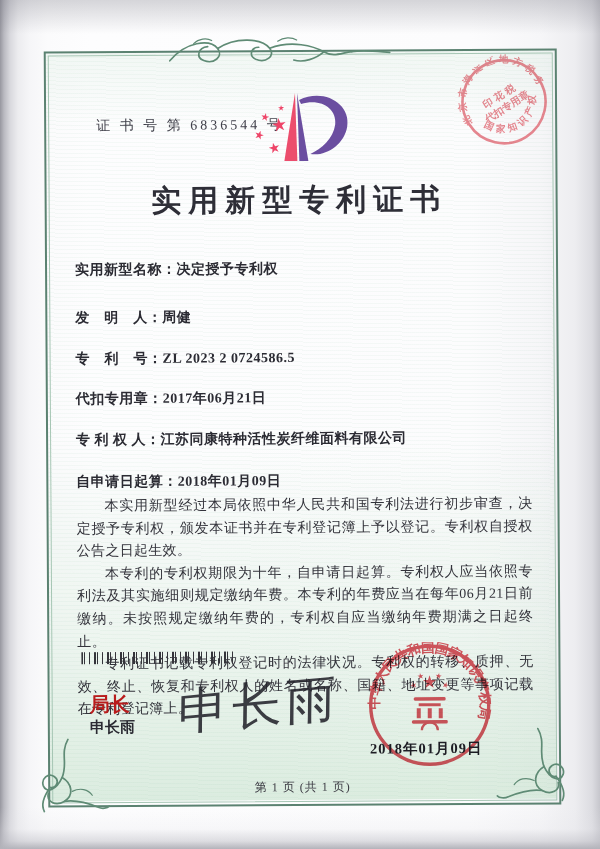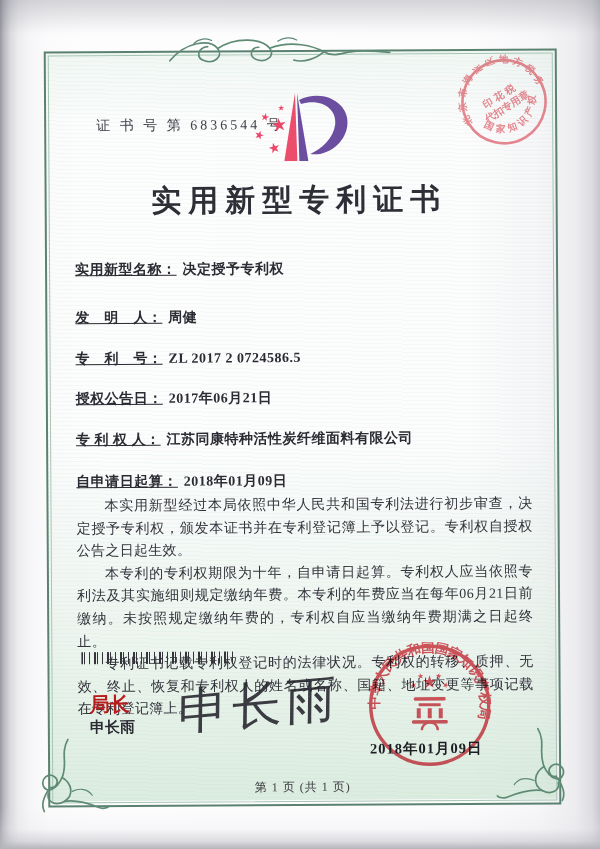--- a/index.html
+++ b/index.html
@@ -33,21 +33,21 @@
   .logo{position:absolute;left:250px;top:87px;}
   .title{position:absolute;left:46px;width:509px;top:180px;text-align:center;
     font-size:30px;letter-spacing:7px;font-weight:600;color:#2e2e37;}
   .fields{position:absolute;left:76px;top:258px;width:460px;color:#2b2b33;}
   .field-row{font-size:14px;font-weight:600;line-height:21px;letter-spacing:.5px;}
   .field-row:nth-child(1){margin-bottom:27px;}
   .field-row:nth-child(2){margin-bottom:20px;}
   .field-row:nth-child(3){margin-bottom:19px;}
   .field-row:nth-child(4){margin-bottom:20px;}
   .field-row:nth-child(5){margin-bottom:21px;}
-  .flabel{margin-right:6px;text-decoration:underline;}
+  .flabel{}
   .paras{position:absolute;left:76px;top:494px;width:456px;color:#33333b;}
   .paras p{margin:0;font-size:14px;line-height:22.6px;text-align:justify;
     text-indent:2em;letter-spacing:.3px;font-weight:500;}
   .barcode{position:absolute;left:80px;top:651px;width:152px;height:12px;
     background:repeating-linear-gradient(90deg,#34343a 0 2px,rgba(0,0,0,0) 2px 3px,
       #34343a 3px 4px,rgba(0,0,0,0) 4px 8px,#34343a 8px 9px,rgba(0,0,0,0) 9px 13px);}
   .sig-title{position:absolute;left:88px;top:690px;font-size:20px;font-weight:600;color:#b91c1c;}
   .sig-name{position:absolute;left:88px;top:717px;font-size:15px;font-weight:600;color:#2b2b33;}
   .sig-script{position:absolute;left:176px;top:672px;font-size:50px;color:#23232b;
     transform:rotate(-5deg) skewX(-6deg);opacity:.88;letter-spacing:4px;white-space:nowrap;}
@@ -127,24 +127,24 @@
   <div class="title">实用新型专利证书</div>
 
   <div class="fields">
     <div class="field-row">
       <span class="flabel">实用新型名称：</span><span class="fvalue">决定授予专利权</span>
     </div>
     <div class="field-row">
       <span class="flabel">发　明　人：</span><span class="fvalue">周健</span>
     </div>
     <div class="field-row">
-      <span class="flabel">专　利　号：</span><span class="fvalue">ZL 2017 2 0724586.5</span>
-    </div>
-    <div class="field-row">
-      <span class="flabel">授权公告日：</span><span class="fvalue">2017年06月21日</span>
+      <span class="flabel">专　利　号：</span><span class="fvalue">ZL 2023 2 0724586.5</span>
+    </div>
+    <div class="field-row">
+      <span class="flabel">代扣专用章：</span><span class="fvalue">2017年06月21日</span>
     </div>
     <div class="field-row">
       <span class="flabel">专 利 权 人：</span><span class="fvalue">江苏同康特种活性炭纤维面料有限公司</span>
     </div>
     <div class="field-row">
       <span class="flabel">自申请日起算：</span><span class="fvalue">2018年01月09日</span>
     </div>
   </div>
 
   <div class="paras">

